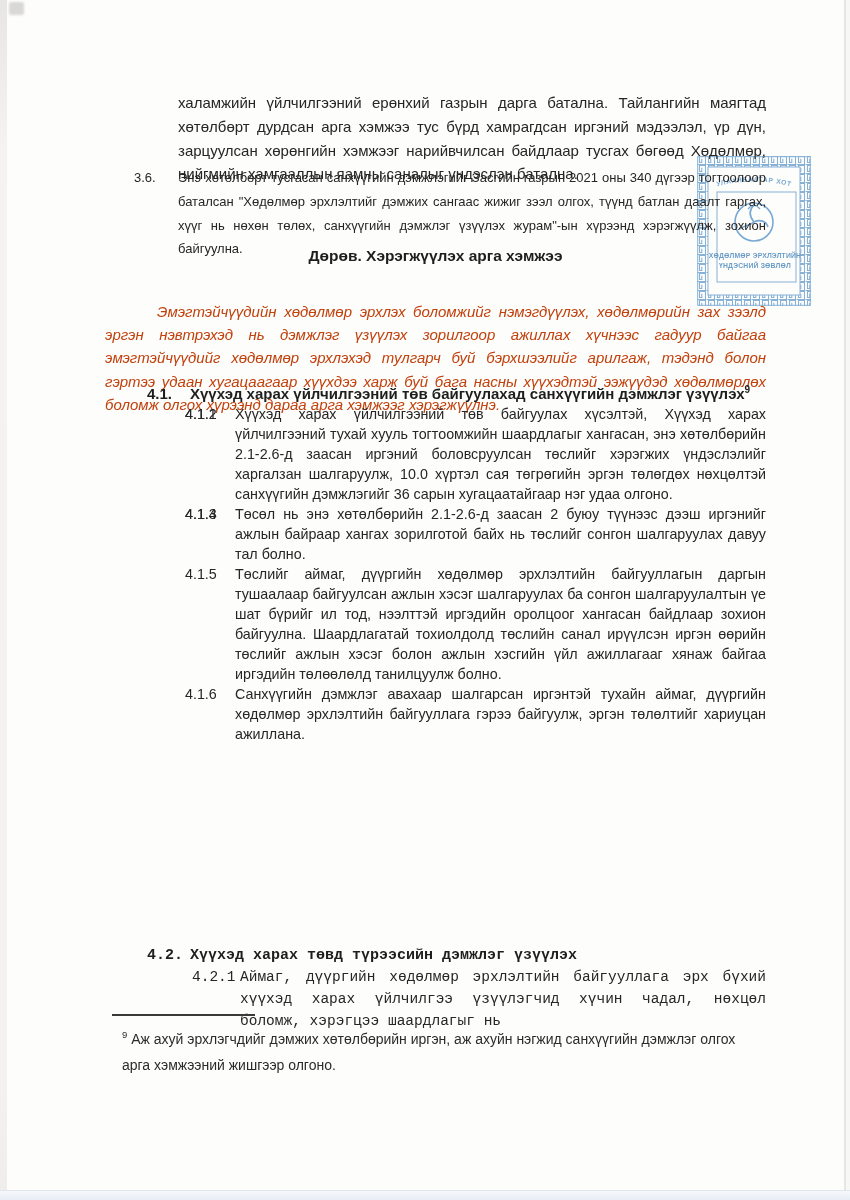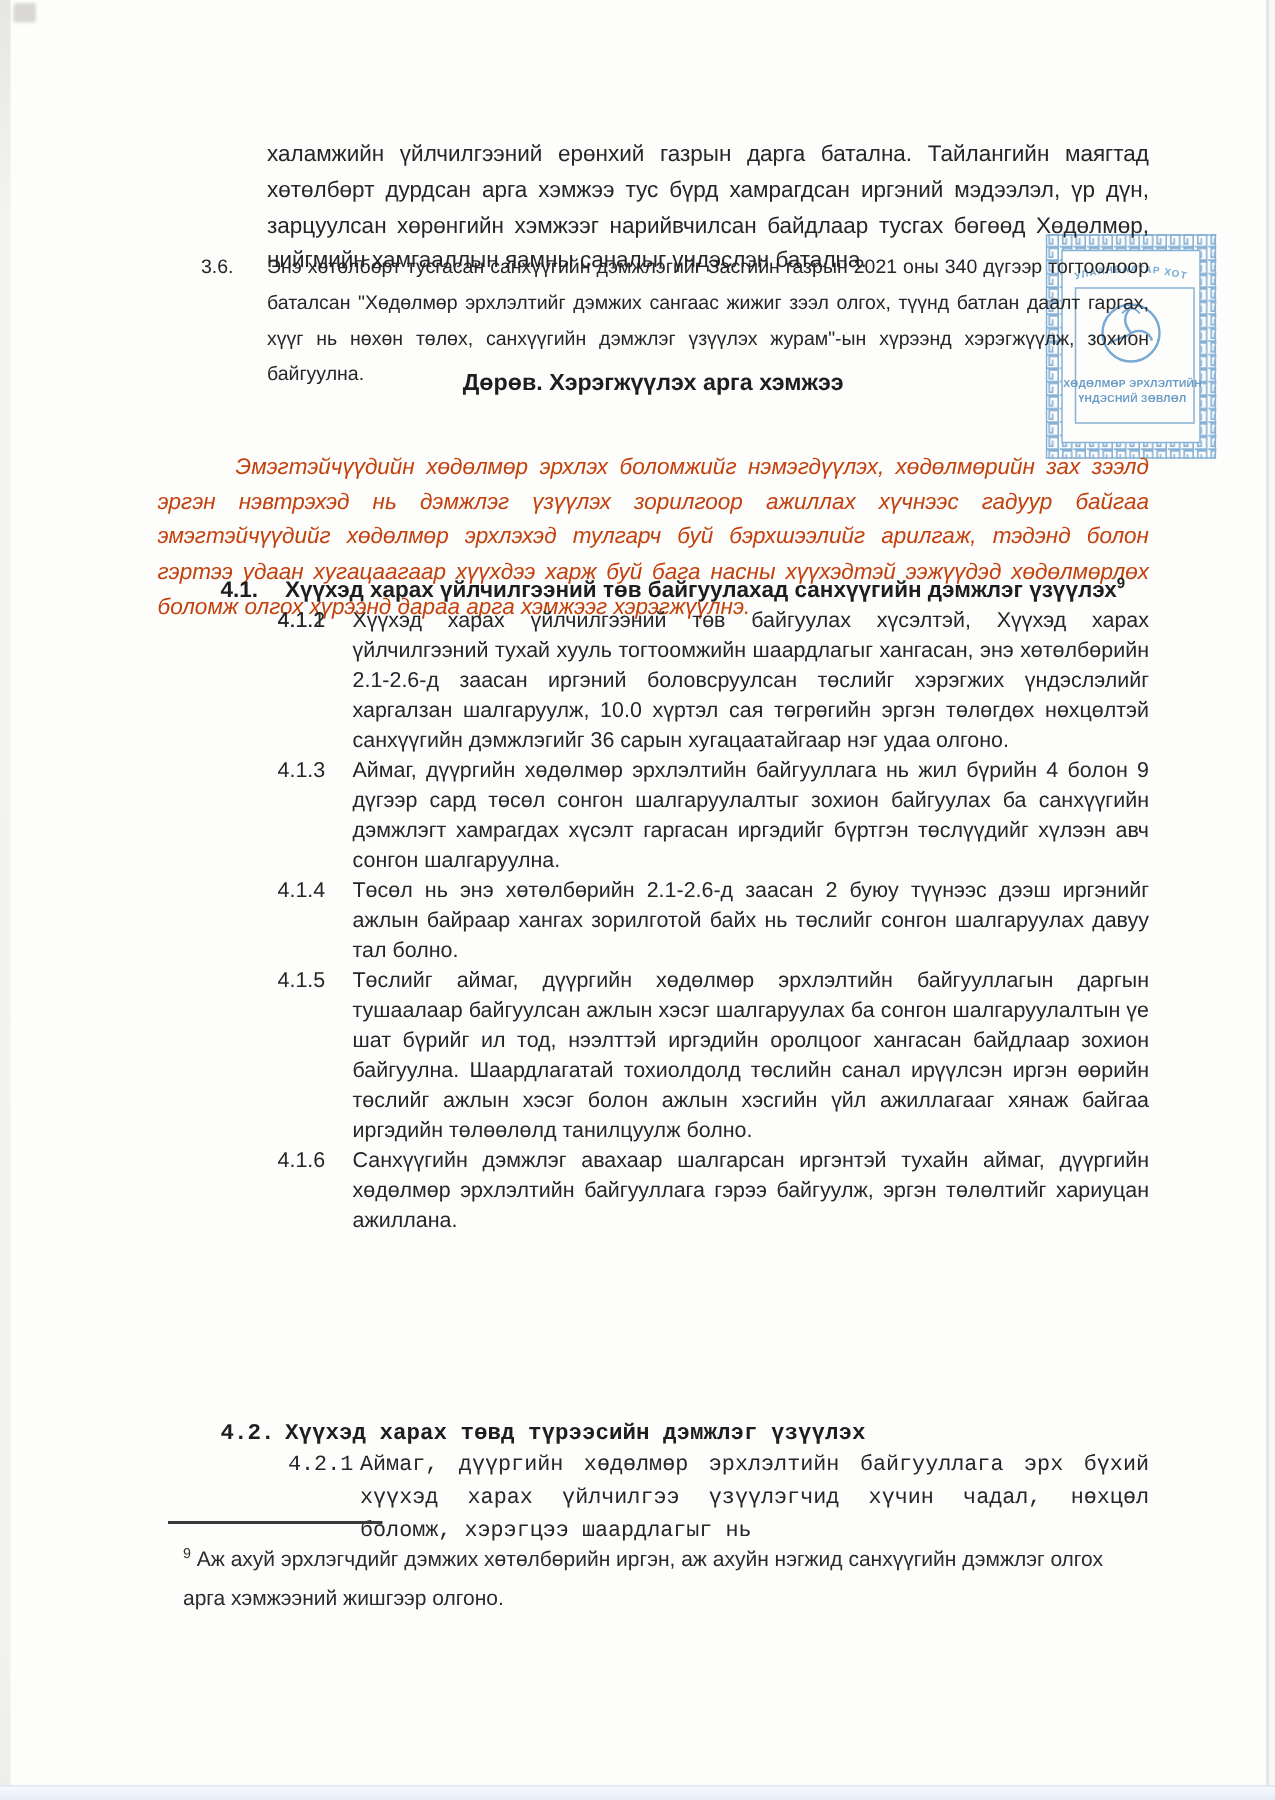--- a/index.html
+++ b/index.html
@@ -98,21 +98,20 @@
     </div>
     <div class="sub">
       <span class="n">4.1.1</span>
     </div>
     <div class="sub">
       <span class="n">4.1.2</span>
       <span>Хүүхэд харах үйлчилгээний төв байгуулах хүсэлтэй, Хүүхэд харах үйлчилгээний тухай хууль тогтоомжийн шаардлагыг хангасан, энэ хөтөлбөрийн 2.1-2.6-д заасан иргэний боловсруулсан төслийг хэрэгжих үндэслэлийг харгалзан шалгаруулж, 10.0 хүртэл сая төгрөгийн эргэн төлөгдөх нөхцөлтэй санхүүгийн дэмжлэгийг 36 сарын хугацаатайгаар нэг удаа олгоно.</span>
     </div>
     <div class="sub">
       <span class="n">4.1.3</span>
-      <span>Аймаг, дүүргийн хөдөлмөр эрхлэлтийн байгууллага нь жил бүрийн 4 болон 9 дүгээр сард төсөл сонгон шалгаруулалтыг зохион байгуулах ба санхүүгийн дэмжлэгт хамрагдах хүсэлт гаргасан иргэдийг бүртгэн төслүүдийг хүлээн авч сонгон шалгаруулна.</span>
     </div>
     <div class="sub">
       <span class="n">4.1.4</span>
       <span>Төсөл нь энэ хөтөлбөрийн 2.1-2.6-д заасан 2 буюу түүнээс дээш иргэнийг ажлын байраар хангах зорилготой байх нь төслийг сонгон шалгаруулах давуу тал болно.</span>
     </div>
     <div class="sub">
       <span class="n">4.1.5</span>
       <span>Төслийг аймаг, дүүргийн хөдөлмөр эрхлэлтийн байгууллагын даргын тушаалаар байгуулсан ажлын хэсэг шалгаруулах ба сонгон шалгаруулалтын үе шат бүрийг ил тод, нээлттэй иргэдийн оролцоог хангасан байдлаар зохион байгуулна. Шаардлагатай тохиолдолд төслийн санал ирүүлсэн иргэн өөрийн төслийг ажлын хэсэг болон ажлын хэсгийн үйл ажиллагааг хянаж байгаа иргэдийн төлөөлөлд танилцуулж болно.</span>
     </div>
     <div class="sub">

